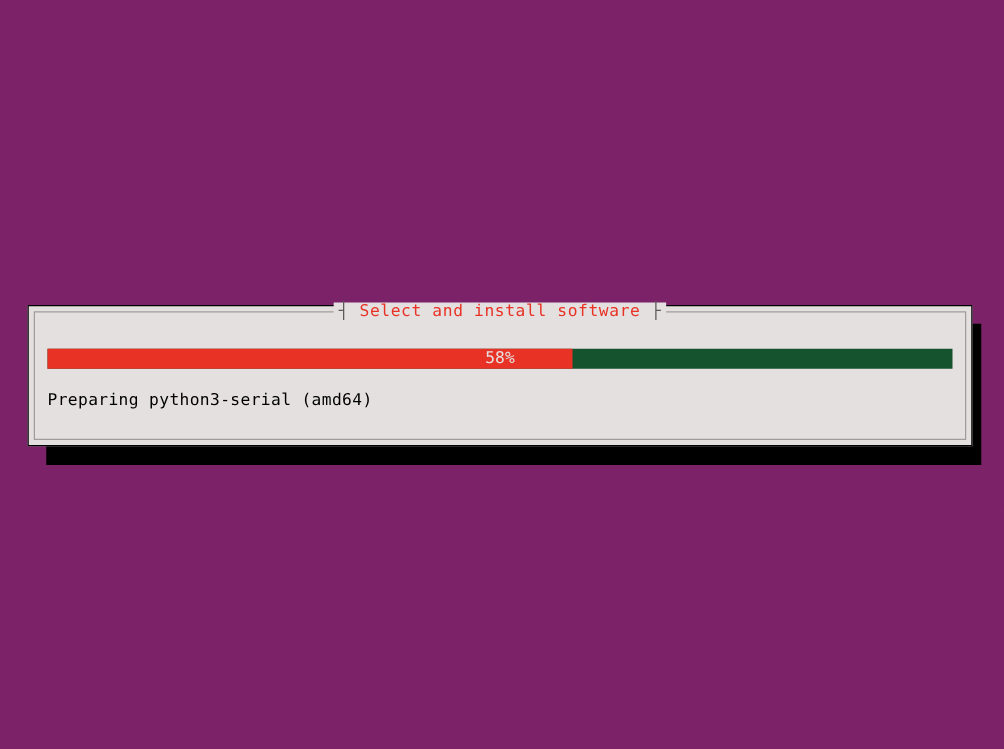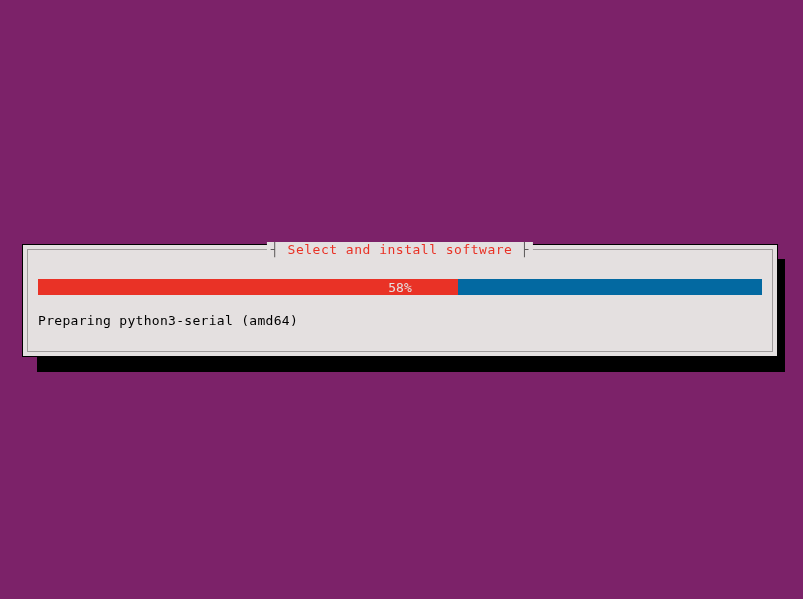--- a/index.html
+++ b/index.html
@@ -55,21 +55,21 @@
     }
     .title-bracket {
       color: #5e5a5a;
     }
     .progress-container {
       position: absolute;
       left: 10px;
       right: 10px;
       top: 29px;
       height: 16px;
-      background: #0369a1;
+      background: #14532d;
     }
     .progress-fill {
       position: absolute;
       left: 0;
       top: 0;
       height: 100%;
       background: #e93226;
     }
     .progress-text {
       position: absolute;

